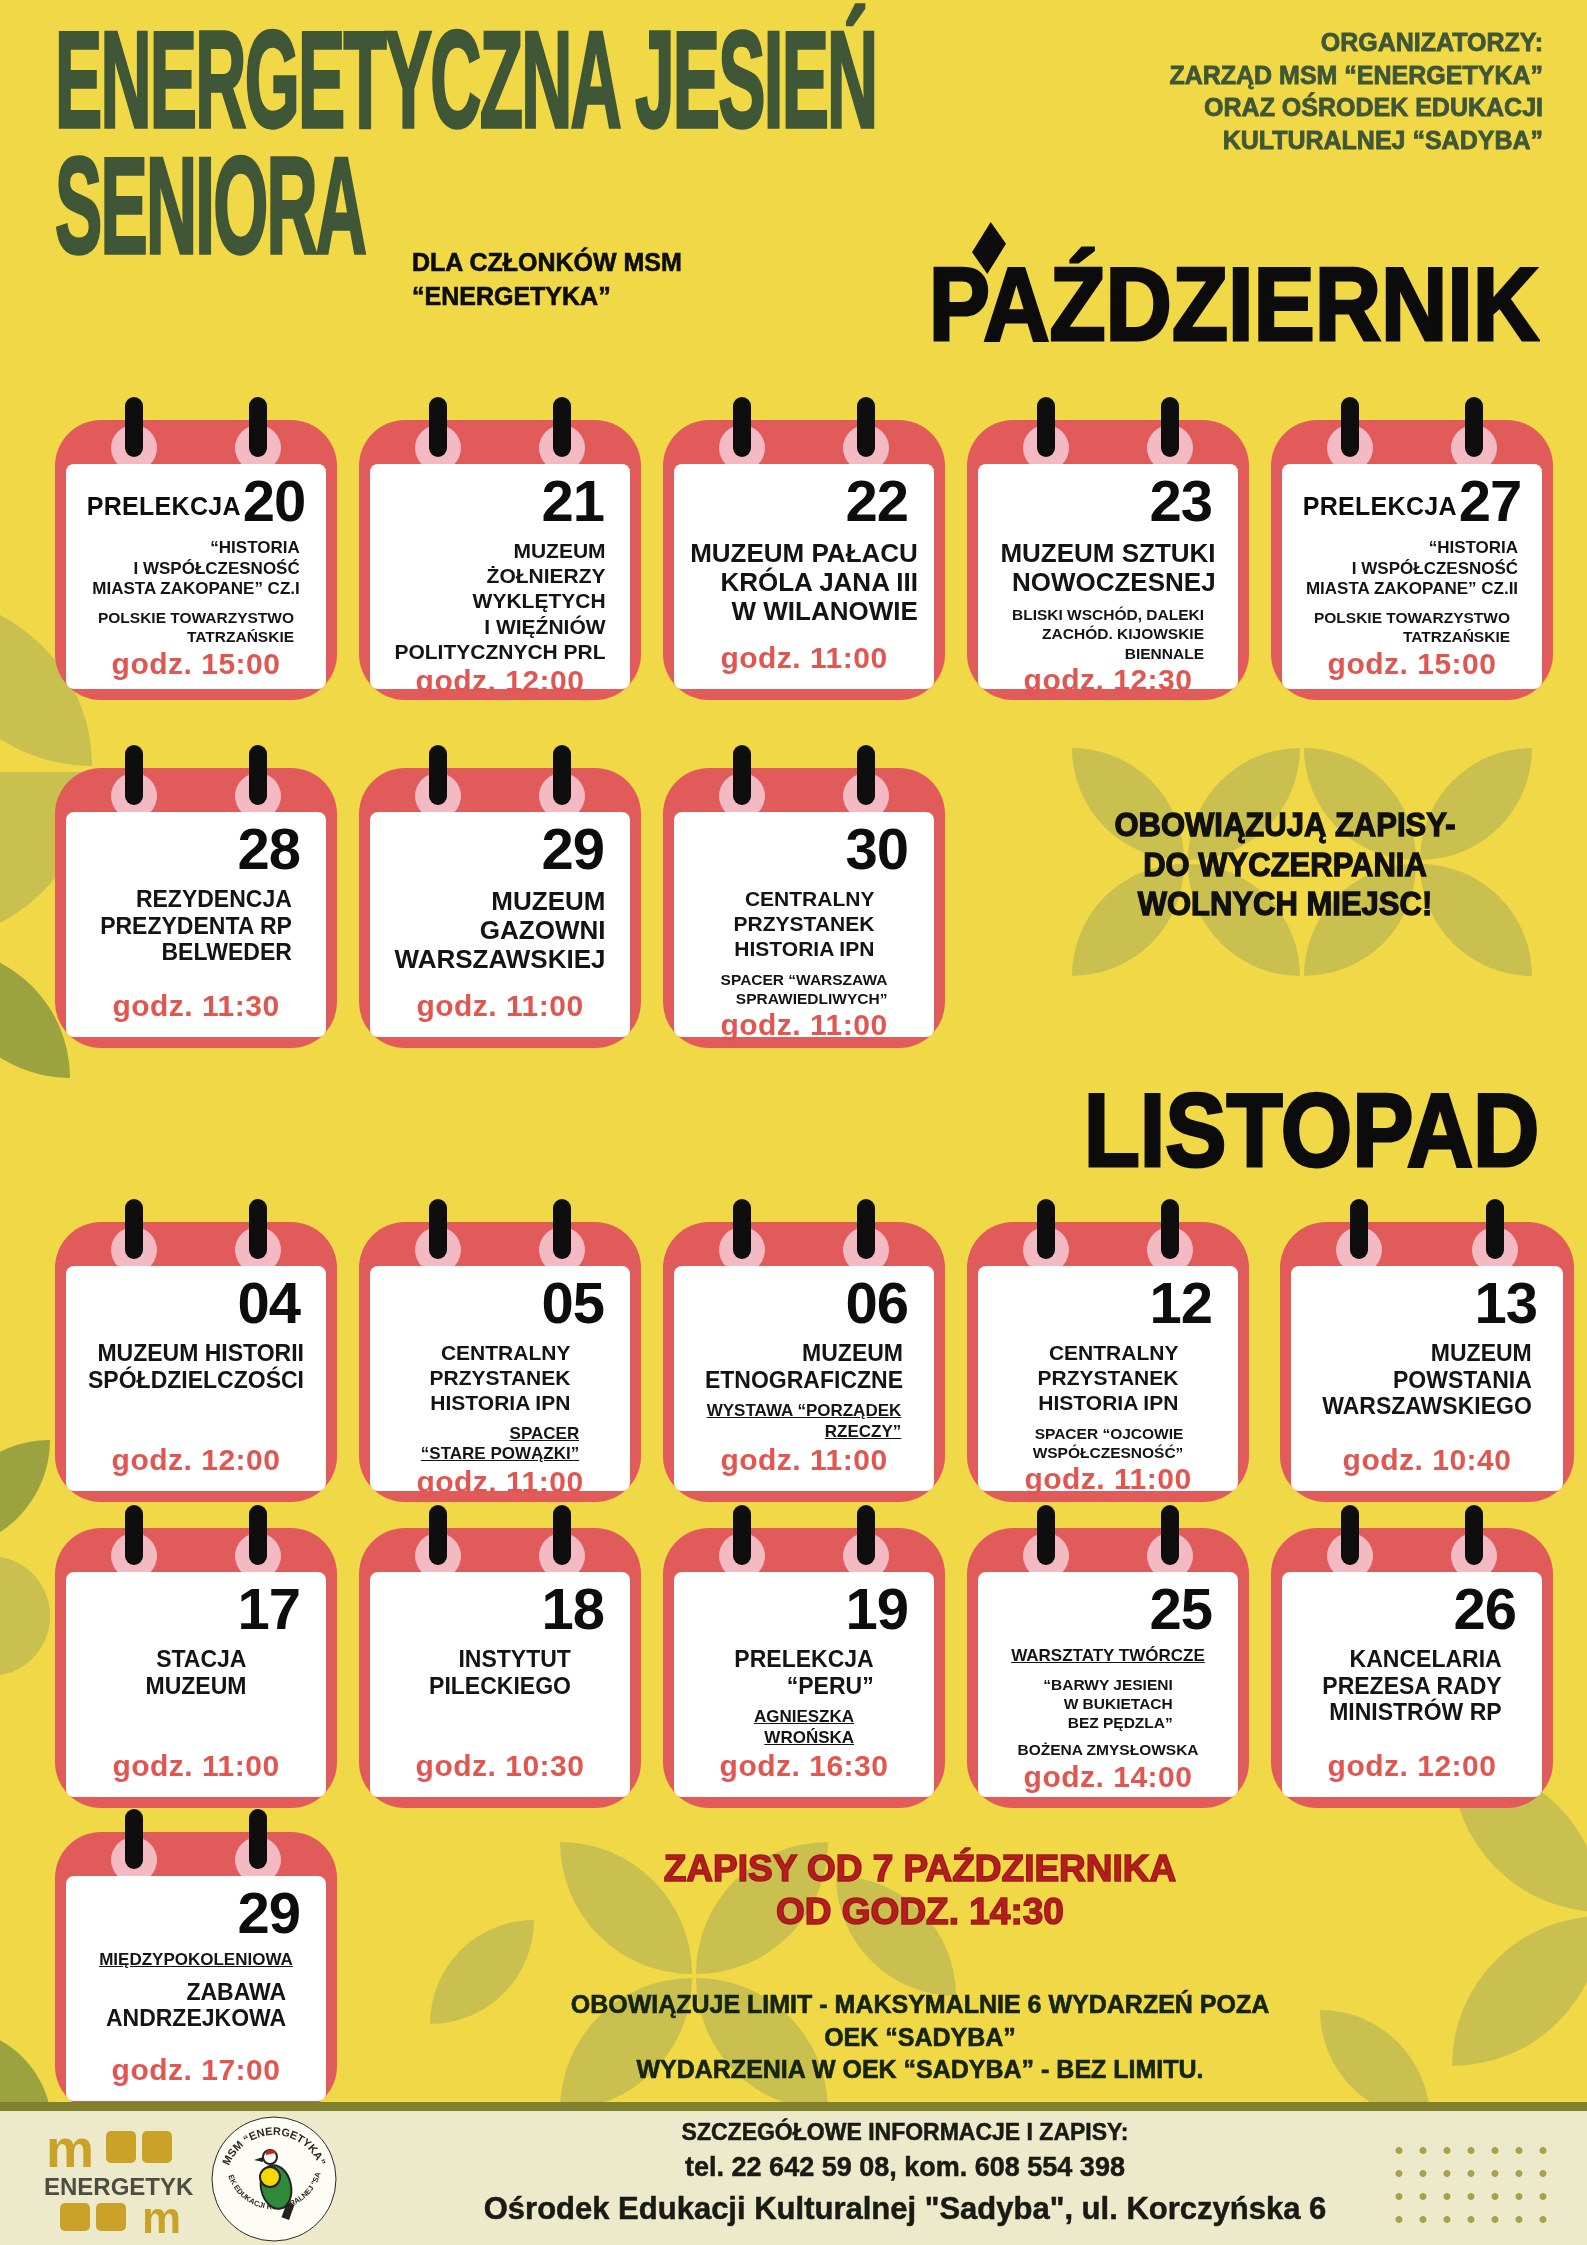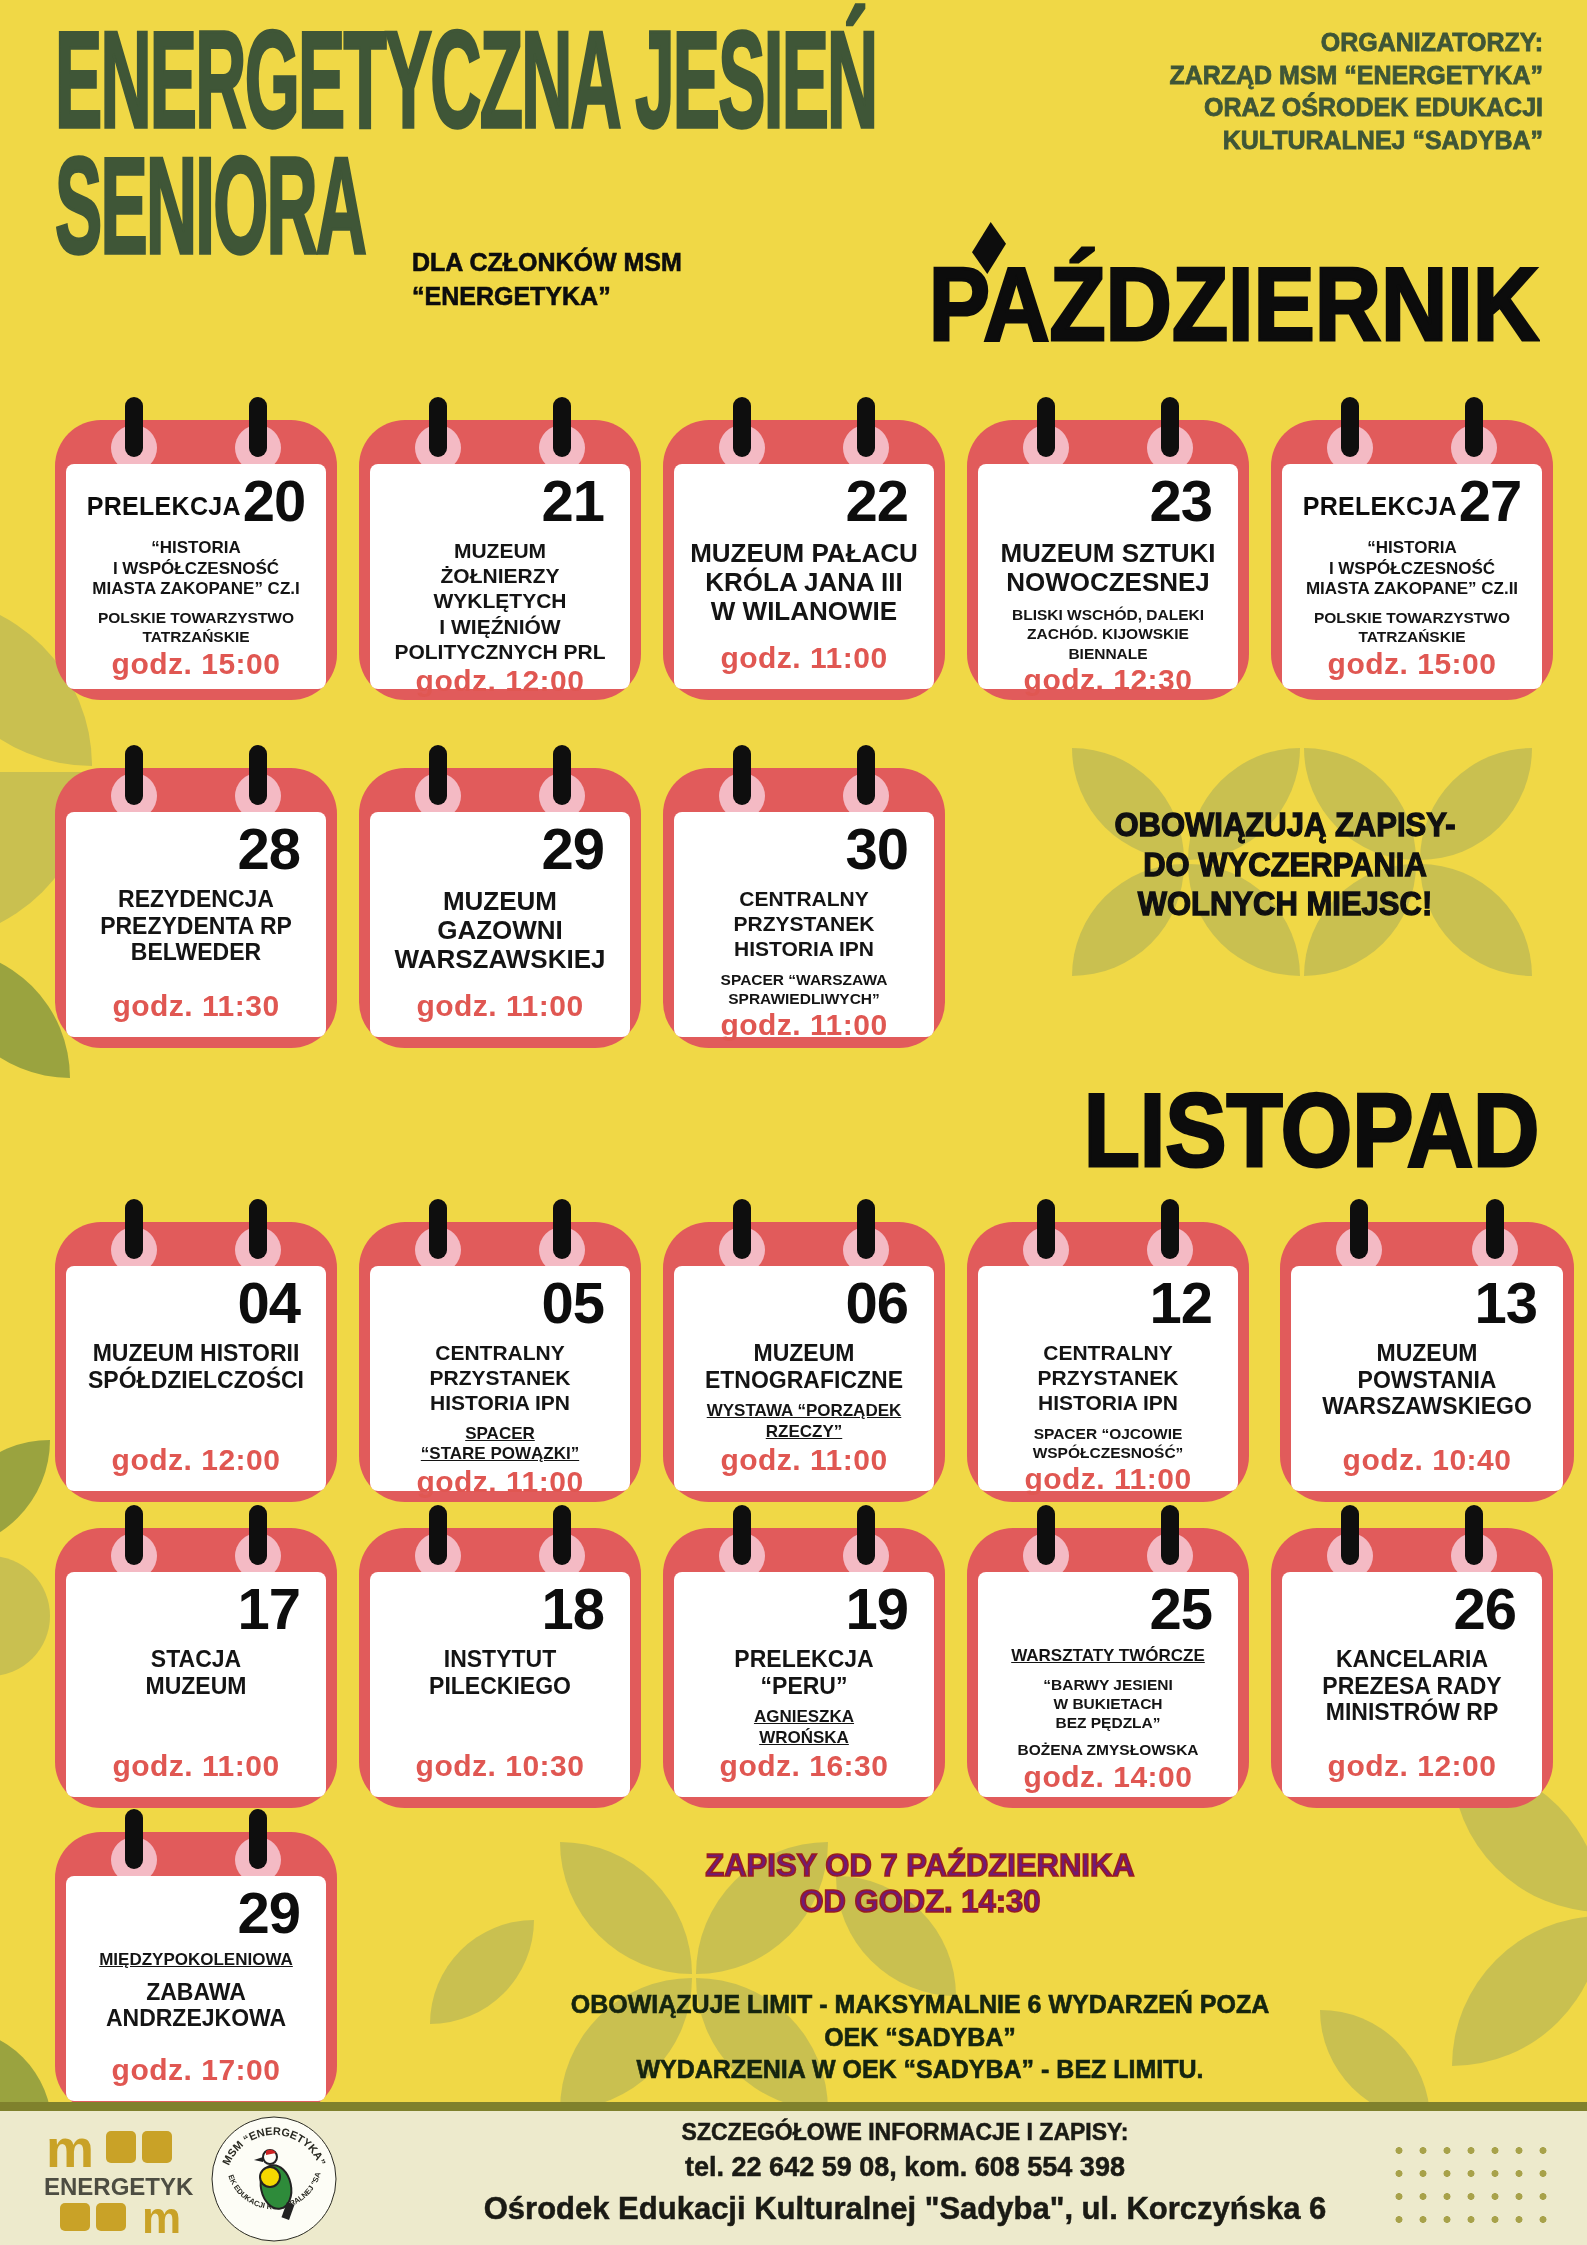--- a/index.html
+++ b/index.html
@@ -34,34 +34,34 @@
     padding:8px 10px 14px;box-sizing:border-box;}
   .pin{position:absolute;top:0;width:46px;height:46px;}
   .pin.l{left:56px;} .pin.r{right:56px;}
   .pin .ring{position:absolute;left:0;top:5px;width:46px;height:46px;border-radius:50%;background:#f4bac4;}
   .pin .bar{position:absolute;left:14px;top:-23px;width:18px;height:60px;border-radius:10px;background:#0e0e0e;}
   .dayrow{width:100%;text-align:right;padding-right:16px;box-sizing:border-box;font-weight:bold;
     color:#0d0d0d;line-height:1;}
   .dayrow .day{font-size:58px;letter-spacing:-1px;}
   .dayrow.withprefix{display:flex;justify-content:center;align-items:center;gap:2px;padding-right:0;}
   .dayrow .prefix{font-size:25px;letter-spacing:0.3px;padding-top:10px;}
-  .blk{margin-top:8px;text-align:center;font-weight:bold;white-space:pre-line;color:#141414;}
+  .blk{margin-top:8px;text-align:right;font-weight:bold;white-space:pre-line;color:#141414;}
   .t1{font-size:26px;line-height:1.12;margin-top:9px;}
   .t1m{font-size:23px;line-height:1.16;}
   .t1s{font-size:21px;line-height:1.2;}
   .t2{font-size:17px;line-height:1.22;}
   .t3{font-size:17px;line-height:1.22;text-decoration:underline;}
   .t3s{font-size:15.5px;line-height:1.24;}
   .time{margin-top:auto;color:#e05752;font-weight:bold;font-size:30px;letter-spacing:0.5px;}
   
   .note{position:absolute;left:1005px;top:806px;width:560px;text-align:center;font-size:31px;
     font-weight:bold;color:#101010;line-height:1.18;white-space:pre-line;
     -webkit-text-stroke:1.2px #101010;transform:scaleY(1.08);transform-origin:center top;z-index:3;}
-  .signup-head{position:absolute;left:400px;top:1848px;width:1040px;text-align:center;font-size:31px;
-    font-weight:bold;color:#701a75;line-height:1.16;white-space:pre-line;
+  .signup-head{position:absolute;left:400px;top:1848px;width:1040px;text-align:center;font-size:37px;
+    font-weight:bold;color:#b91c1c;line-height:1.16;white-space:pre-line;
     -webkit-text-stroke:1.5px #9a1b1c;z-index:3;}
   .limit{position:absolute;left:380px;top:1988px;width:1080px;text-align:center;font-size:25px;
     font-weight:bold;color:#15240f;line-height:1.3;white-space:pre-line;
     -webkit-text-stroke:0.6px #15240f;z-index:3;}
   
   .footer{position:absolute;left:0;right:0;top:2102px;bottom:0;background:#edeacc;
     border-top:9px solid #7f812c;z-index:4;}
   .footer-text{position:absolute;left:400px;top:8px;width:1010px;text-align:center;color:#1a1a14;}
   .f1{font-size:23px;font-weight:bold;-webkit-text-stroke:0.5px #1a1a14;}
   .f2{font-size:27px;font-weight:bold;margin-top:6px;-webkit-text-stroke:0.5px #1a1a14;}

